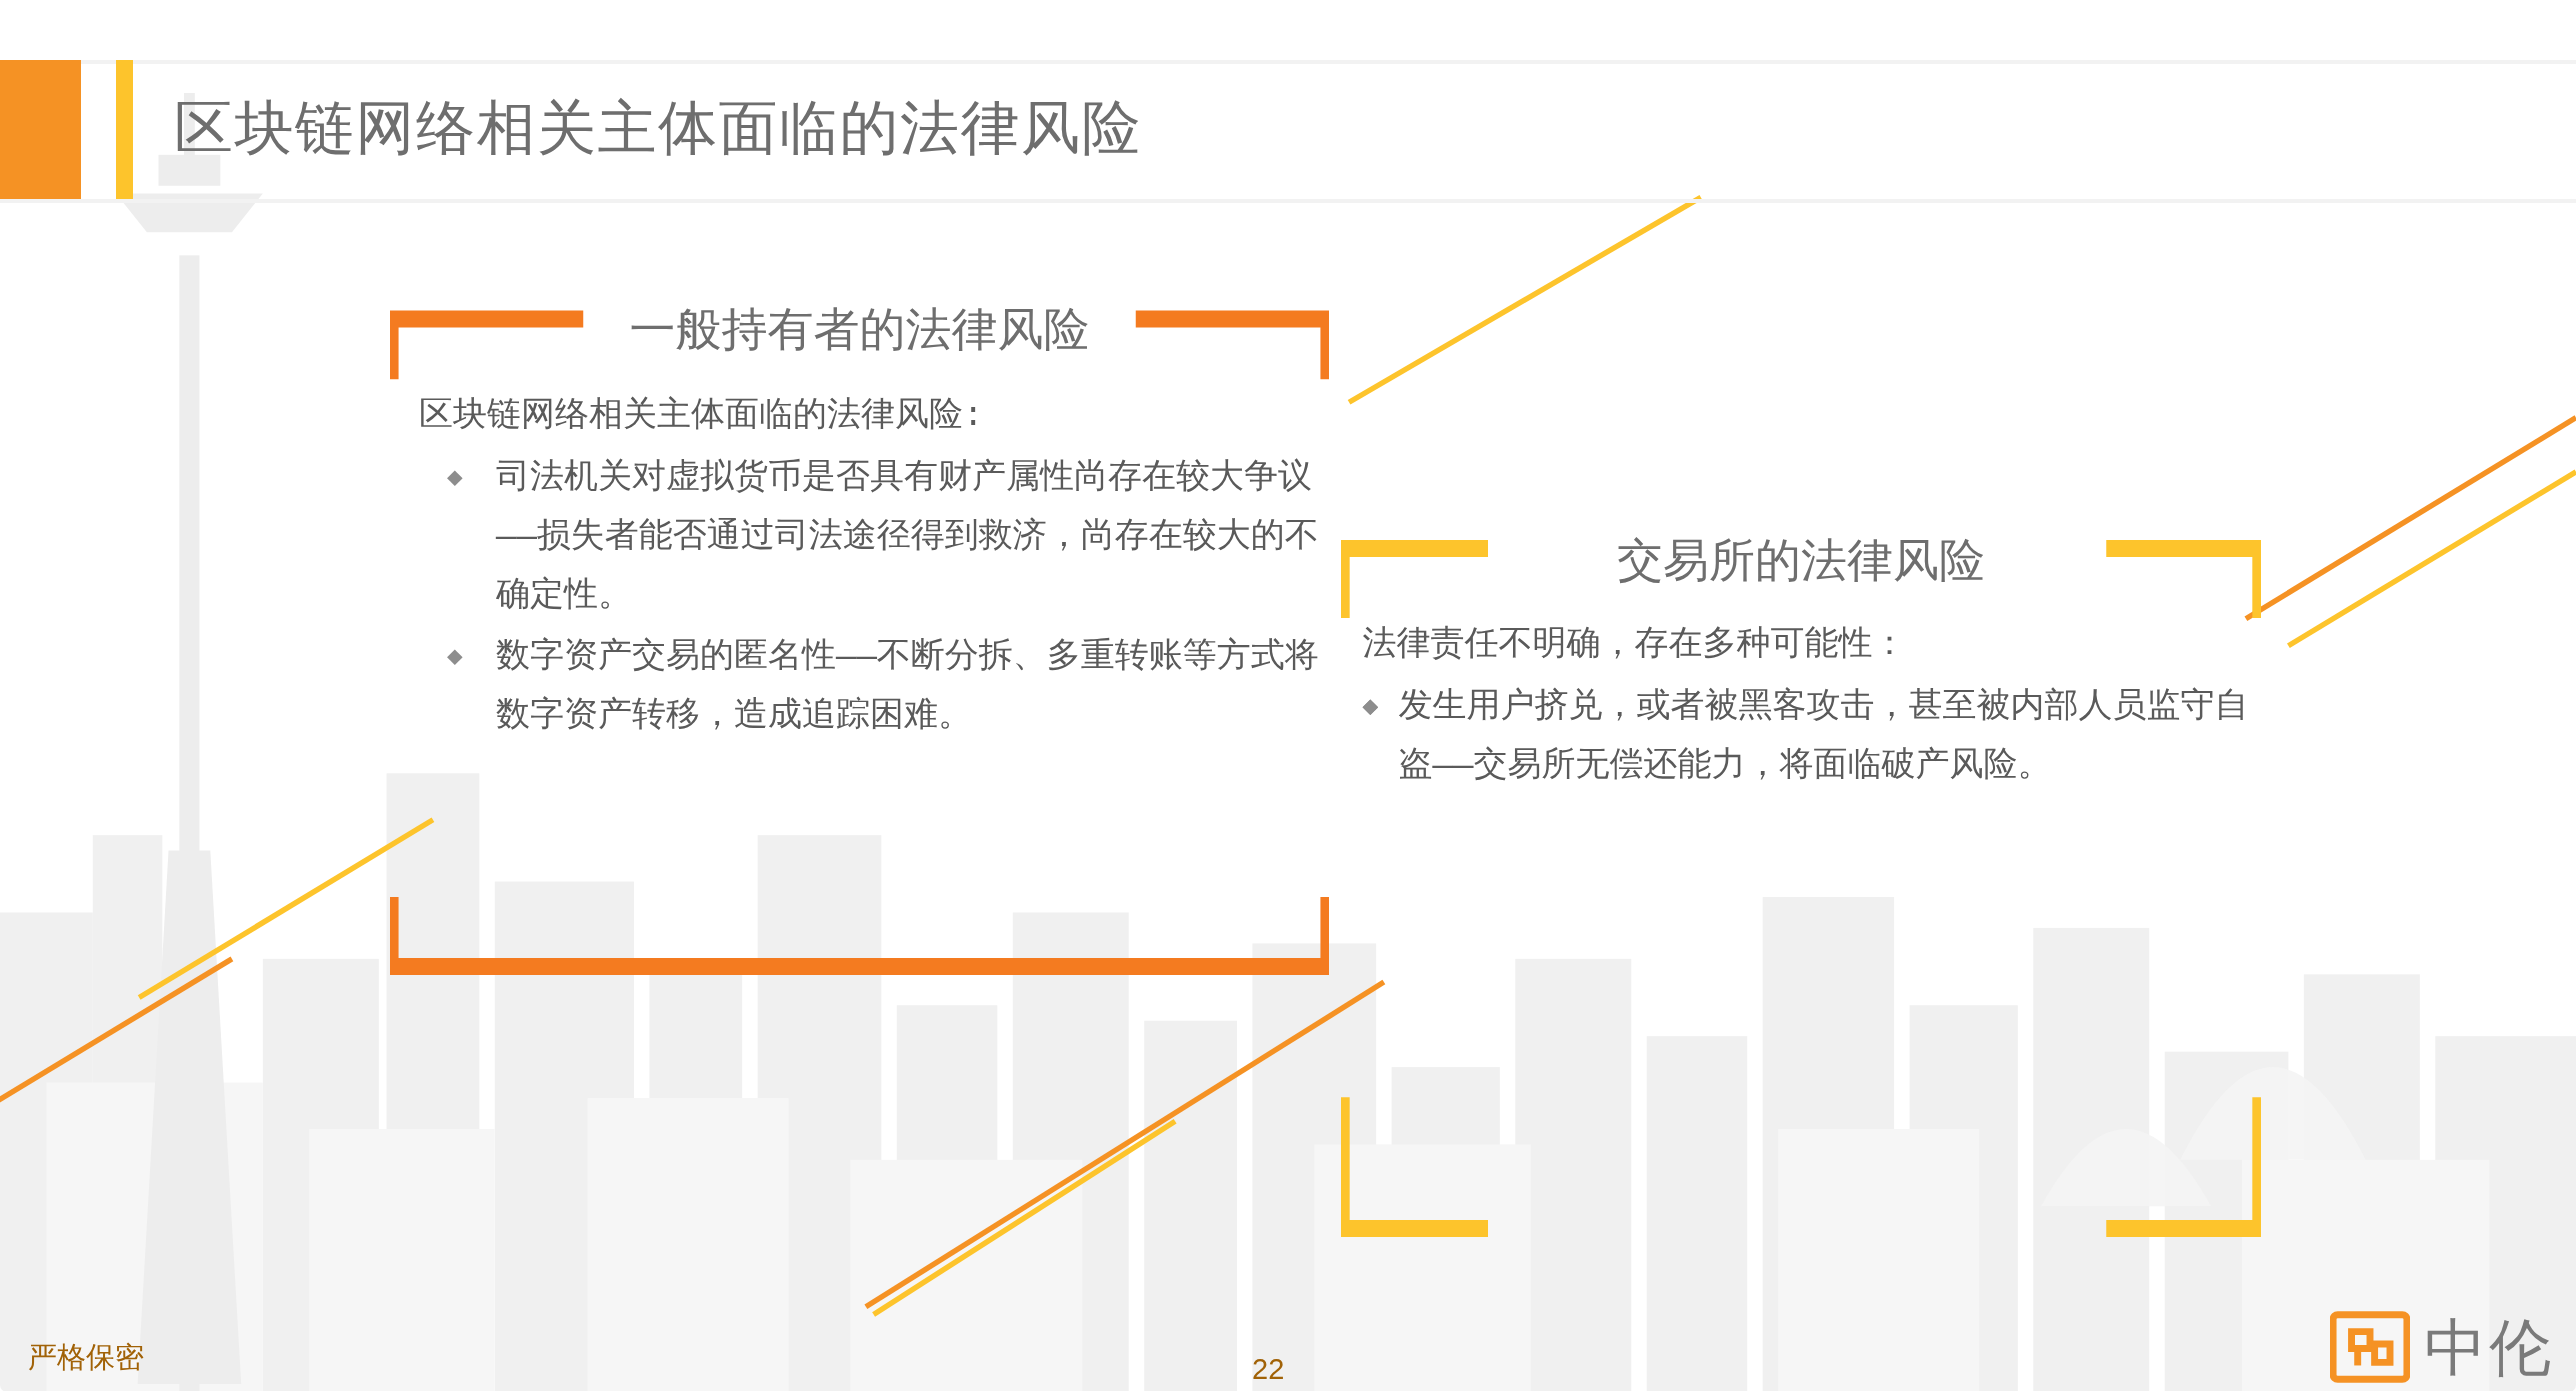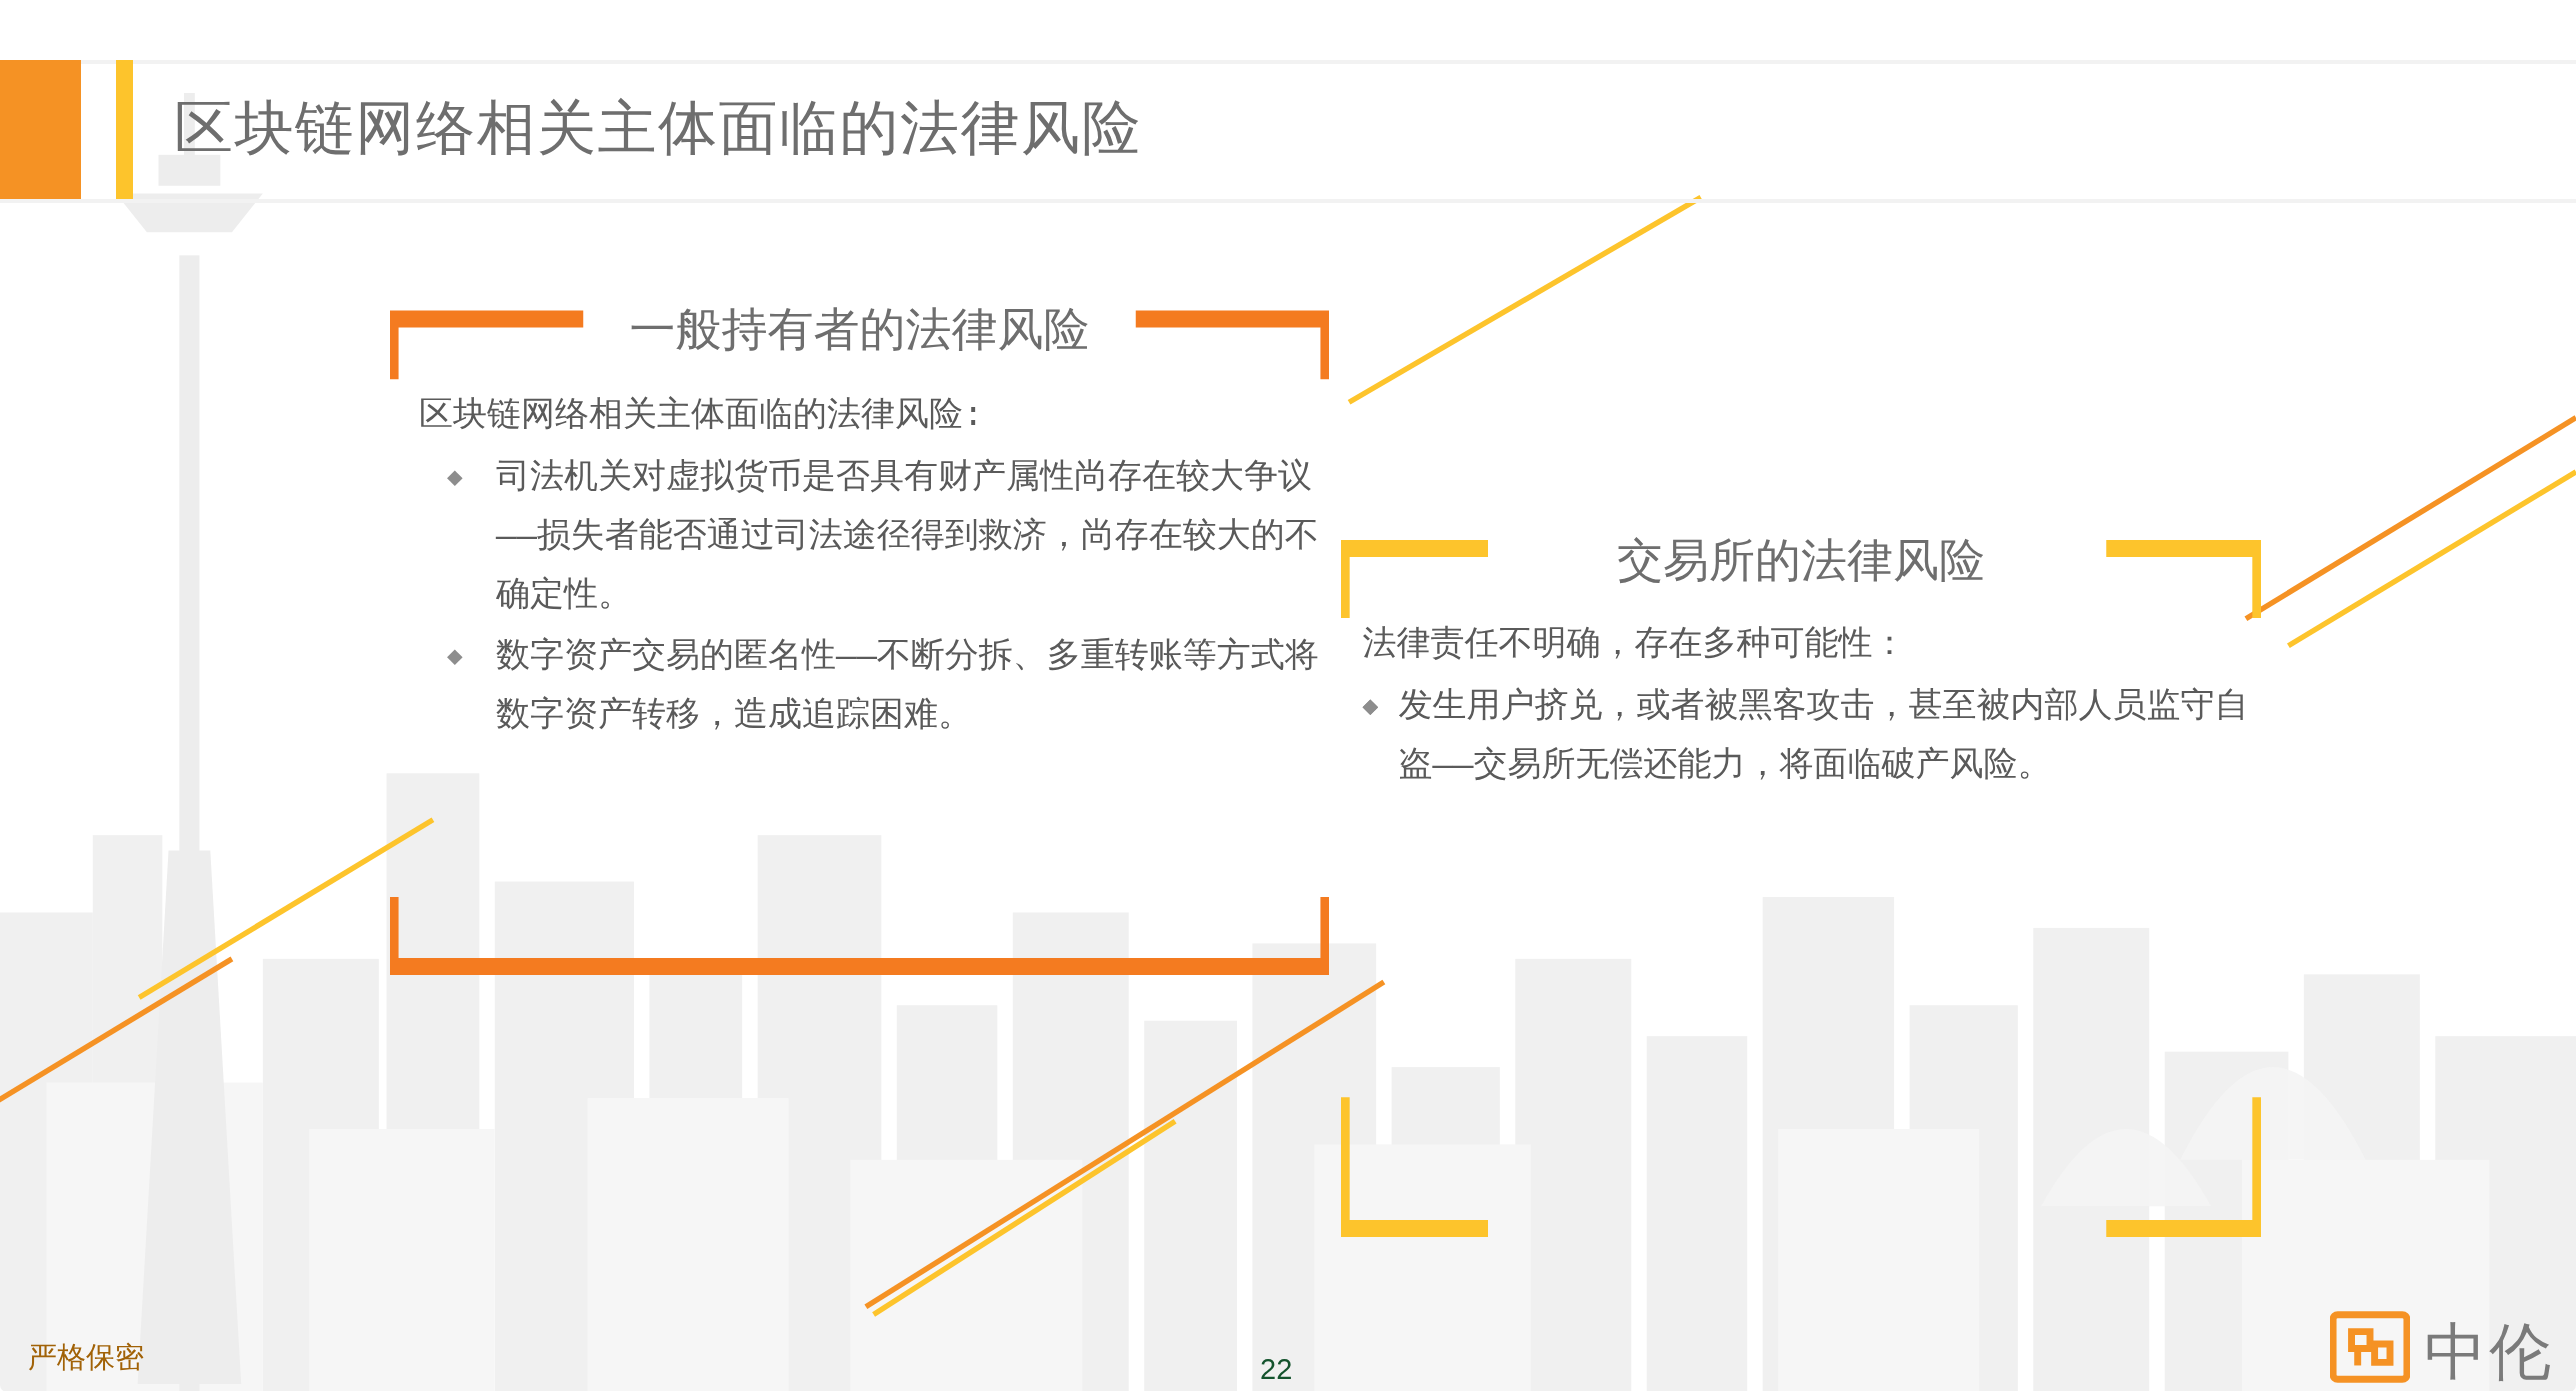--- a/index.html
+++ b/index.html
@@ -196,29 +196,28 @@
     bottom: 14px;
     font-size: 29px;
     color: #a16207;
     white-space: nowrap;
   }
   .footer-page {
     position: absolute;
     left: 1252px;
     bottom: 6.2px;
     font-size: 29px;
-    color: #14532d;
-    margin-left: 8px;
+    color: #a16207;
   }
   .footer-logo {
     position: absolute;
     right: 21.6px;
     bottom: 7.7px;
     display: flex;
-    align-items: flex-end;
+    align-items: center;
     gap: 14px;
   }
   .footer-logo .mark {
     width: 80px;
     height: 74px;
   }
   .footer-logo .cn {
     font-size: 62px;
     color: #7A7A7A;
     letter-spacing: 3.1px;

